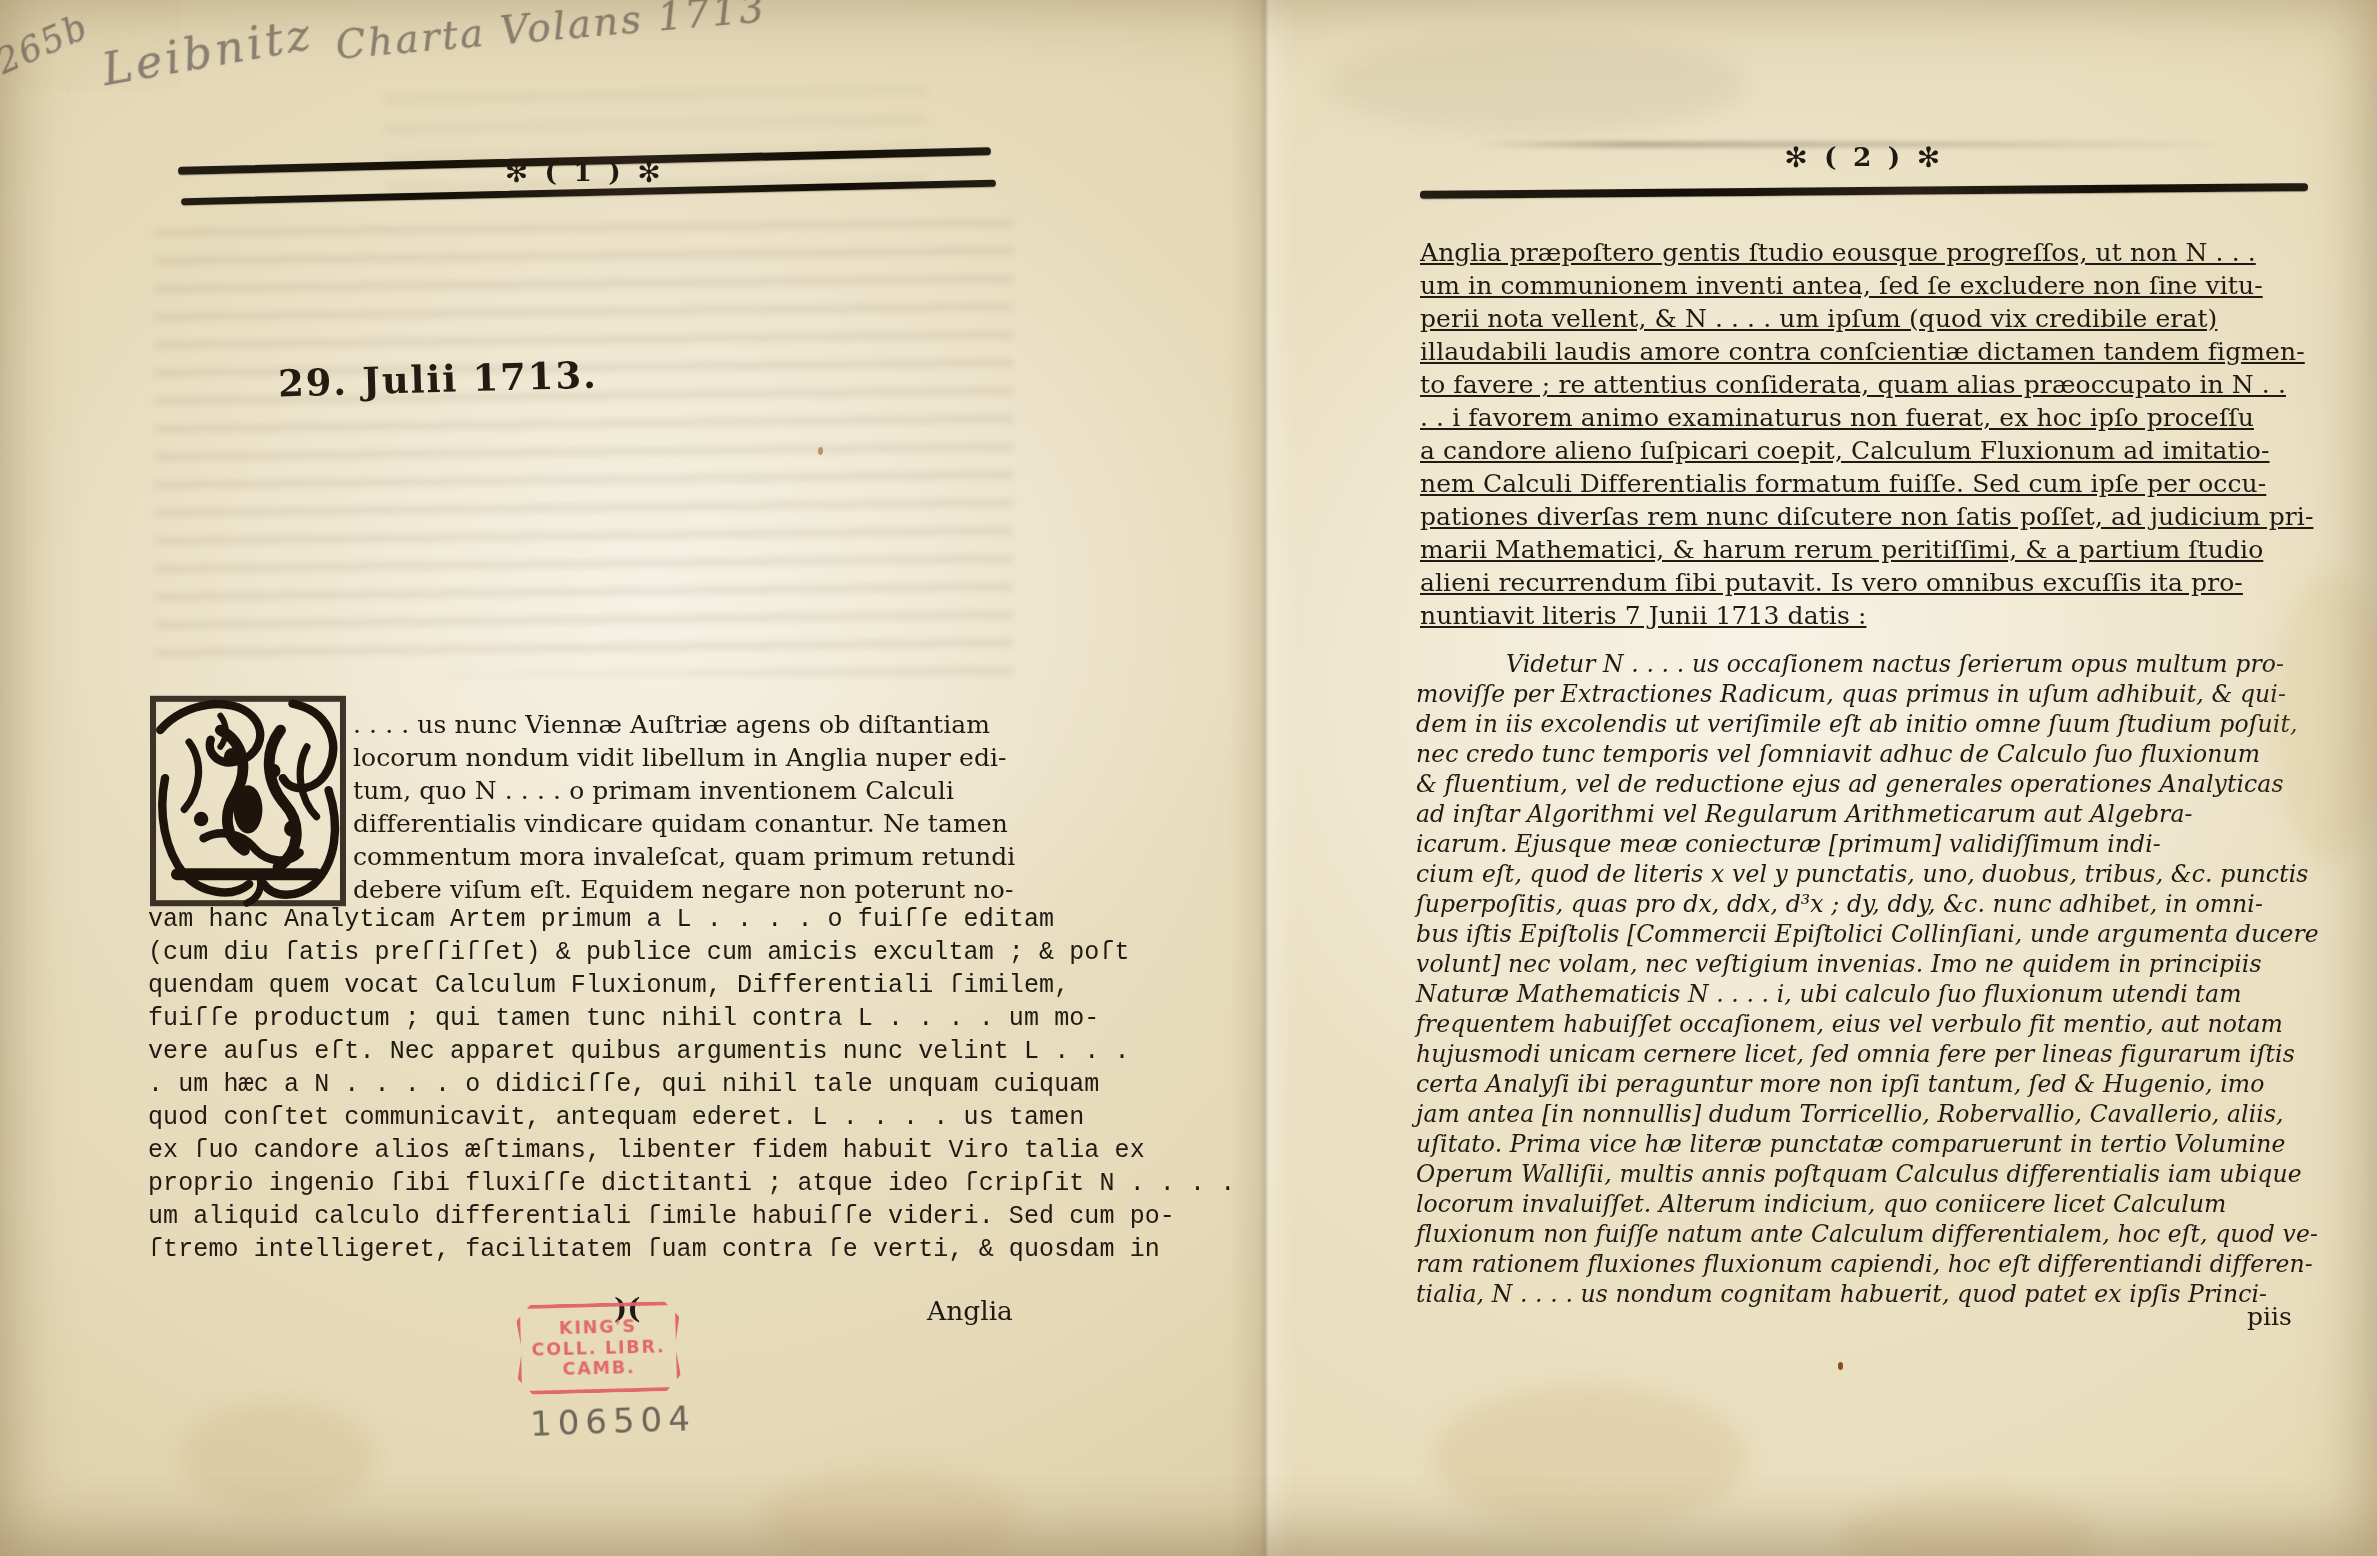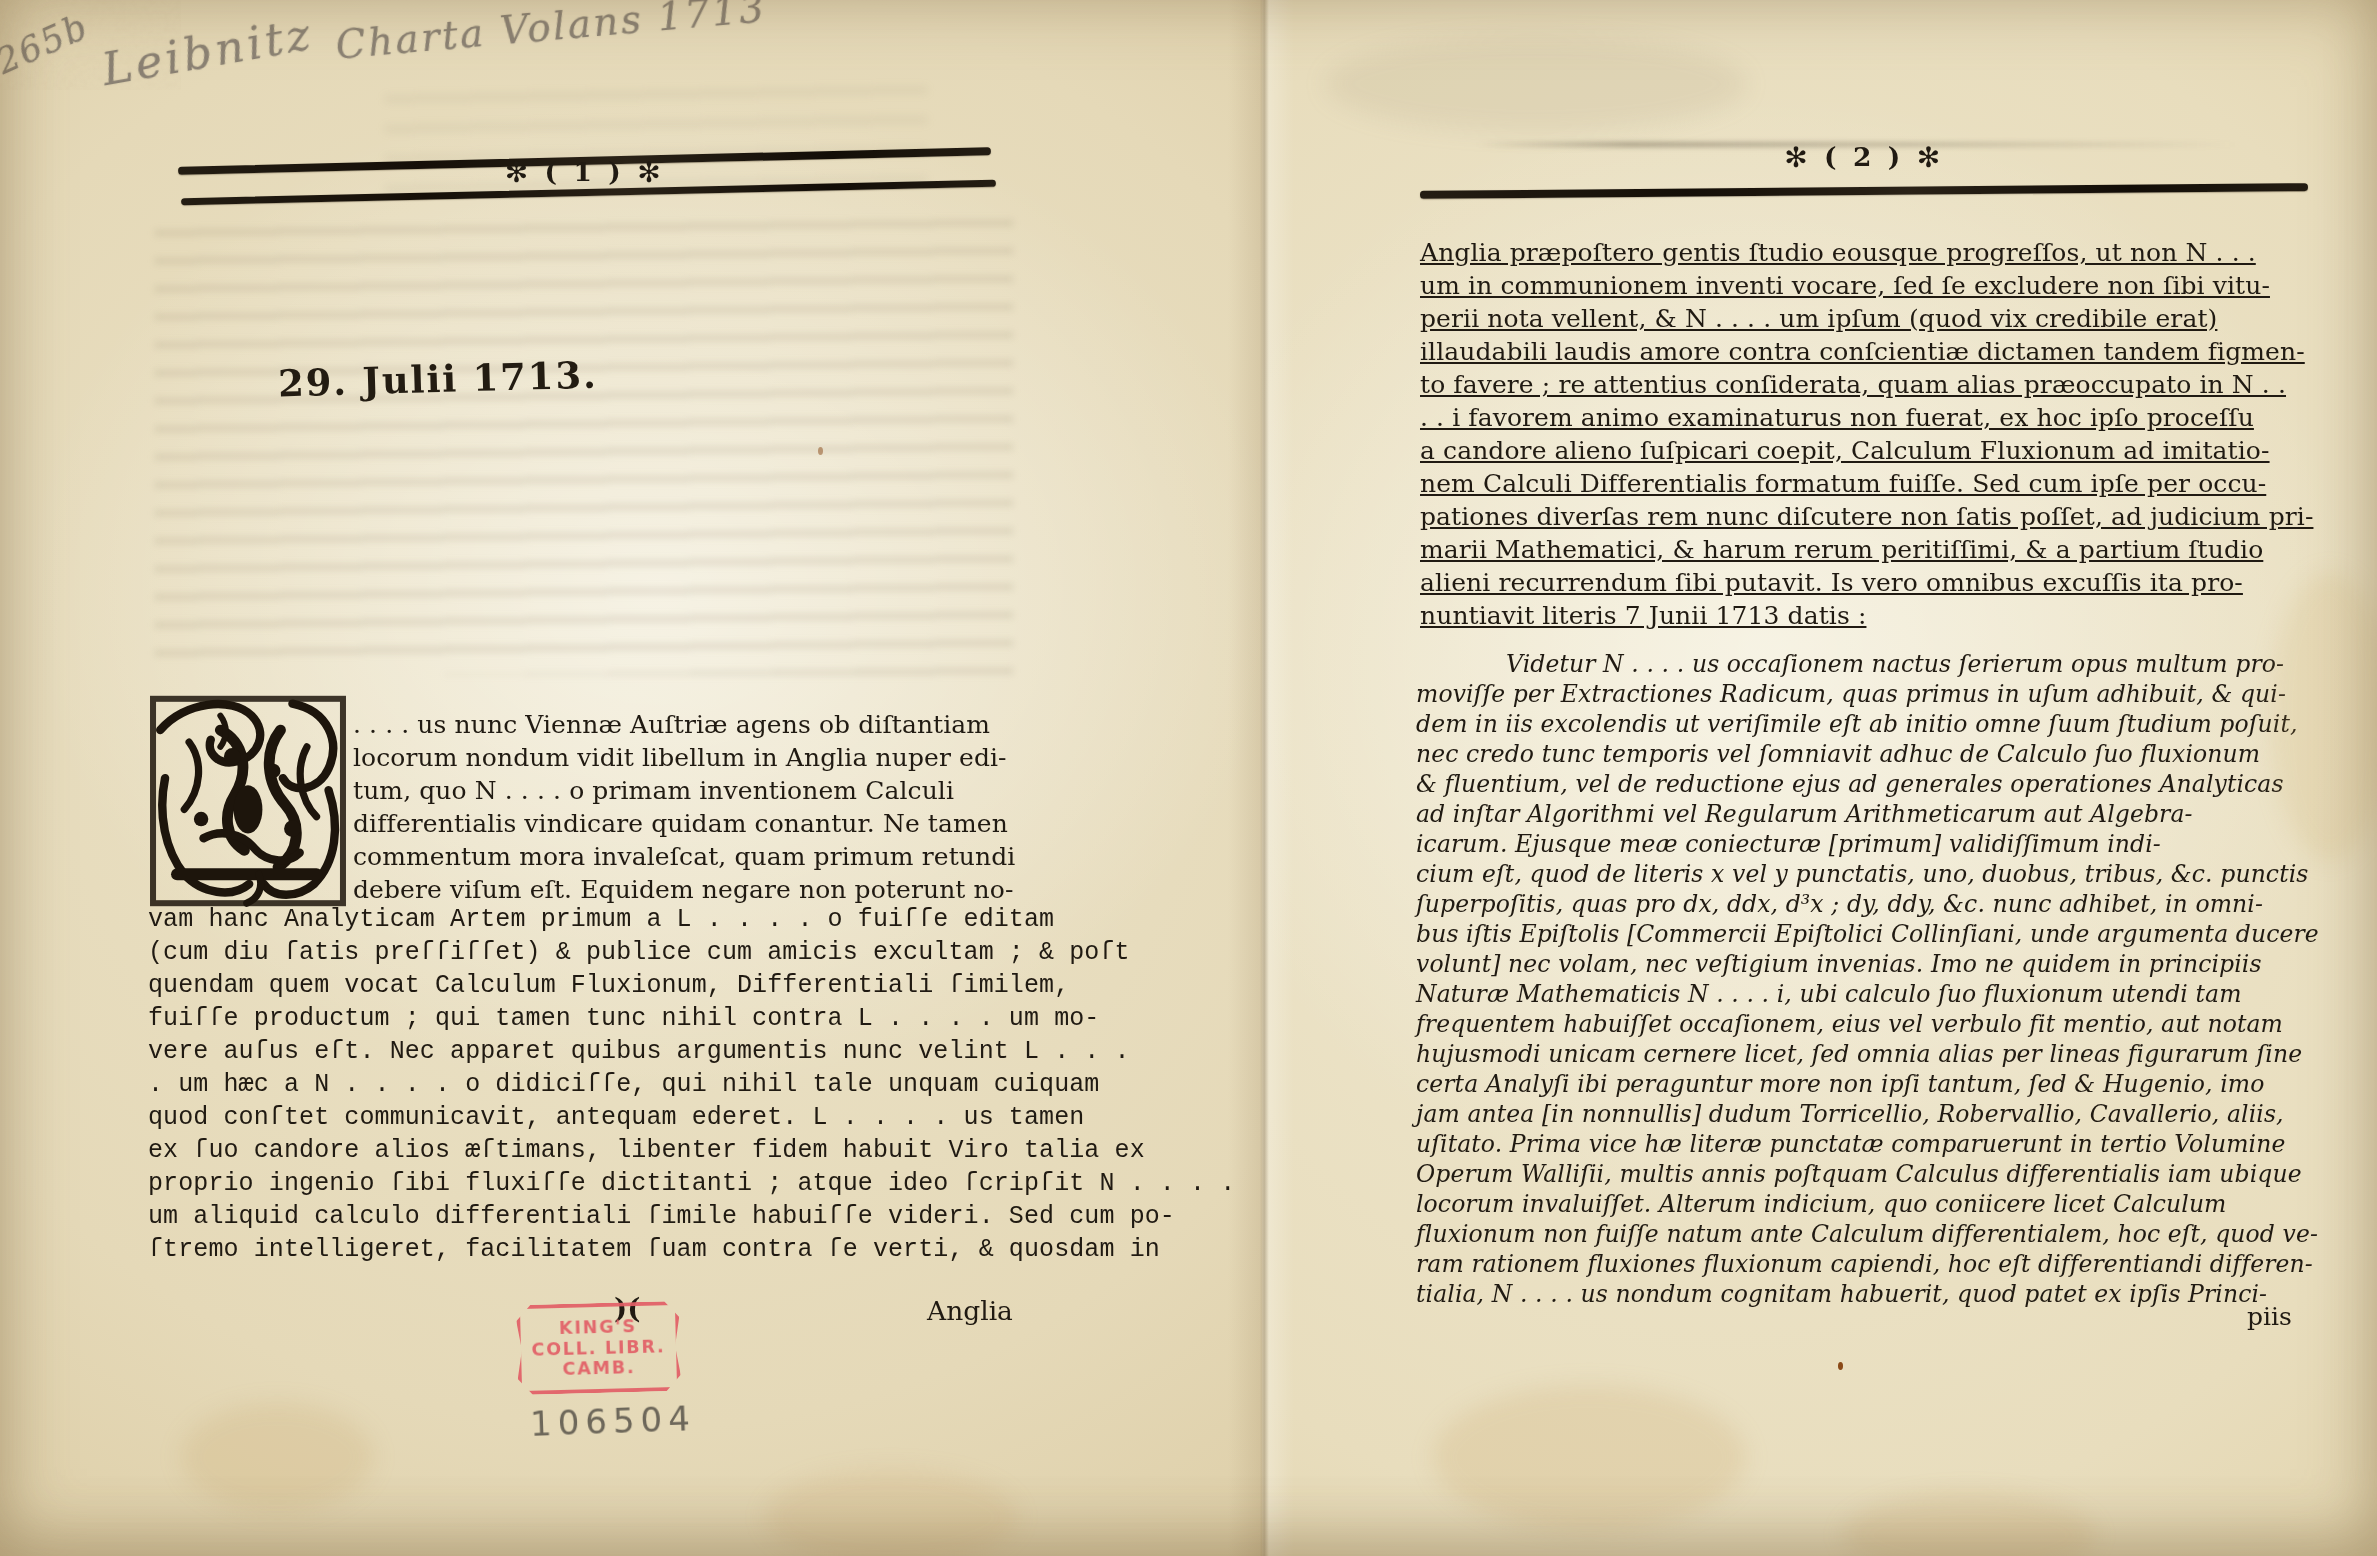--- a/index.html
+++ b/index.html
@@ -183,21 +183,21 @@
   <div class="smudge-r"></div>
   <div class="headline headline-right">
     <span class="fleuron">✻</span>
     <span>( 2 )</span>
     <span class="fleuron">✻</span>
   </div>
   <div class="rule rule-r1"></div>
 
   <div class="tcol col-right-roman">
       <div class="tline">Anglia præpoſtero gentis ſtudio eousque progreſſos, ut non N . . .</div>
-      <div class="tline">um in communionem inventi vocare, ſed ſe excludere non ſibi vitu-</div>
+      <div class="tline">um in communionem inventi antea, ſed ſe excludere non ſine vitu-</div>
       <div class="tline">perii nota vellent, &amp; N . . . . um ipſum  (quod vix credibile erat)</div>
       <div class="tline">illaudabili laudis amore contra conſcientiæ dictamen tandem figmen-</div>
       <div class="tline">to favere ;  re attentius conſiderata, quam alias præoccupato in N . .</div>
       <div class="tline">. . i favorem animo examinaturus non fuerat, ex hoc ipſo proceſſu</div>
       <div class="tline">a candore alieno ſuſpicari coepit, Calculum Fluxionum ad imitatio-</div>
       <div class="tline">nem Calculi Differentialis formatum fuiſſe.   Sed cum ipſe per occu-</div>
       <div class="tline">pationes diverſas rem nunc diſcutere non ſatis poſſet, ad judicium pri-</div>
       <div class="tline">marii Mathematici, &amp; harum rerum peritiſſimi, &amp; a partium ſtudio</div>
       <div class="tline">alieni recurrendum ſibi putavit.   Is vero omnibus excuſſis ita pro-</div>
       <div class="tline">nuntiavit literis 7 Junii 1713 datis :</div>
@@ -209,21 +209,21 @@
       <div class="tline">nec credo tunc temporis vel ſomniavit adhuc de Calculo ſuo fluxionum</div>
       <div class="tline">&amp; fluentium, vel de reductione ejus ad generales operationes Analyticas</div>
       <div class="tline">ad inſtar Algorithmi vel Regularum Arithmeticarum aut Algebra-</div>
       <div class="tline">icarum.   Ejusque meæ coniecturæ [primum] validiſſimum indi-</div>
       <div class="tline">cium eſt, quod de literis x vel y punctatis, uno, duobus, tribus, &amp;c. punctis</div>
       <div class="tline">ſuperpoſitis, quas pro dx, ddx, d³x ; dy, ddy, &amp;c. nunc adhibet, in omni-</div>
       <div class="tline">bus iſtis Epiſtolis [Commercii Epiſtolici Collinſiani, unde argumenta ducere</div>
       <div class="tline">volunt] nec volam, nec veſtigium invenias.  Imo ne quidem in principiis</div>
       <div class="tline">Naturæ Mathematicis N . . . . i, ubi calculo ſuo fluxionum utendi tam</div>
       <div class="tline">frequentem habuiſſet occaſionem, eius vel verbulo fit mentio, aut notam</div>
-      <div class="tline">hujusmodi unicam cernere licet, ſed omnia alias per lineas figurarum ſine</div>
+      <div class="tline">hujusmodi unicam cernere licet, ſed omnia fere per lineas figurarum iſtis</div>
       <div class="tline">certa Analyſi ibi peraguntur more non ipſi tantum, ſed &amp; Hugenio, imo</div>
       <div class="tline">jam antea [in nonnullis] dudum Torricellio, Robervallio, Cavallerio, aliis,</div>
       <div class="tline">uſitato.   Prima vice hæ literæ punctatæ comparuerunt in tertio Volumine</div>
       <div class="tline">Operum Walliſii, multis annis poſtquam Calculus differentialis iam ubique</div>
       <div class="tline">locorum invaluiſſet.   Alterum indicium, quo coniicere licet Calculum</div>
       <div class="tline">fluxionum non fuiſſe natum ante Calculum differentialem, hoc eſt, quod ve-</div>
       <div class="tline">ram rationem fluxiones fluxionum capiendi, hoc eſt differentiandi differen-</div>
       <div class="tline">tialia, N . . . . us nondum cognitam habuerit, quod patet ex ipſis Princi-</div>
     </div>
   <div class="catchword-right">piis</div>

